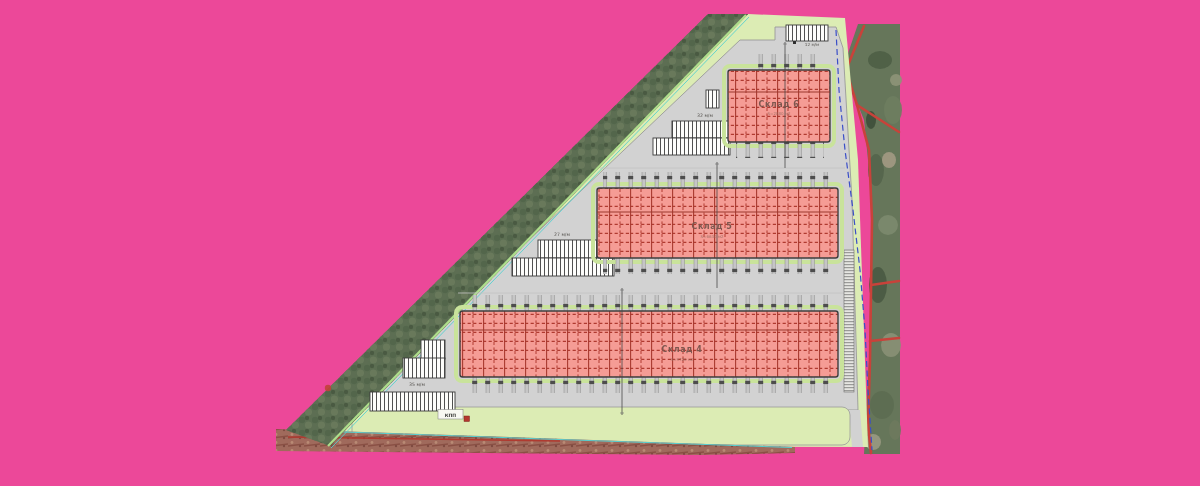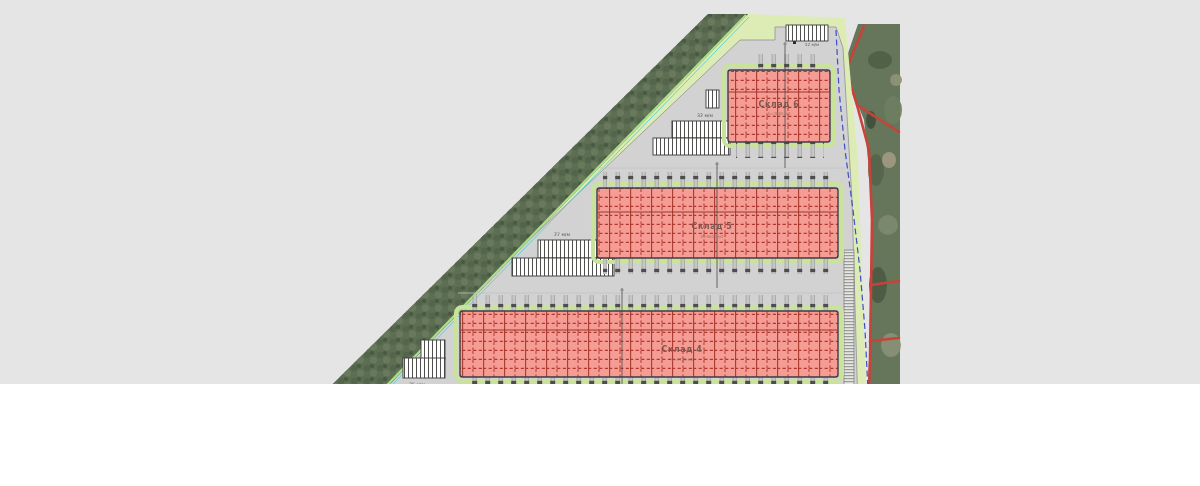--- a/index.html
+++ b/index.html
@@ -1,16 +1,16 @@
 <!DOCTYPE html>
 <html><head>
 <meta charset="utf-8">
 <style>
   html,body{margin:0;padding:0;background:#ffffff;}
-  .stage{position:relative;width:1200px;height:384px;background:#e5e5e5;overflow:hidden;
+  .stage{position:relative;width:1200px;height:486px;background:#ec4899;overflow:hidden;
          font-family:"DejaVu Sans", sans-serif;}
   svg{display:block;}
   text{font-family:"DejaVu Sans", sans-serif;}
   .bldg-label{fill:#7d564e;font-weight:bold;letter-spacing:.5px;}
   .area-label{fill:#9a6b60;}
   .pk-label{fill:#55524e;}
   .kpp-label{fill:#3a3a38;font-weight:bold;}
 </style>
 </head>
 <body>

